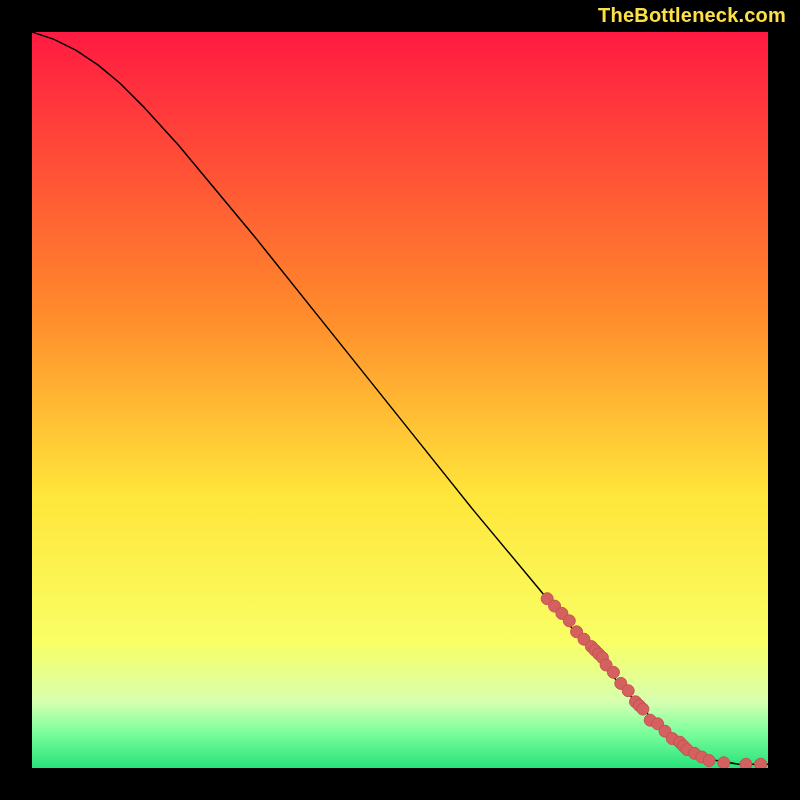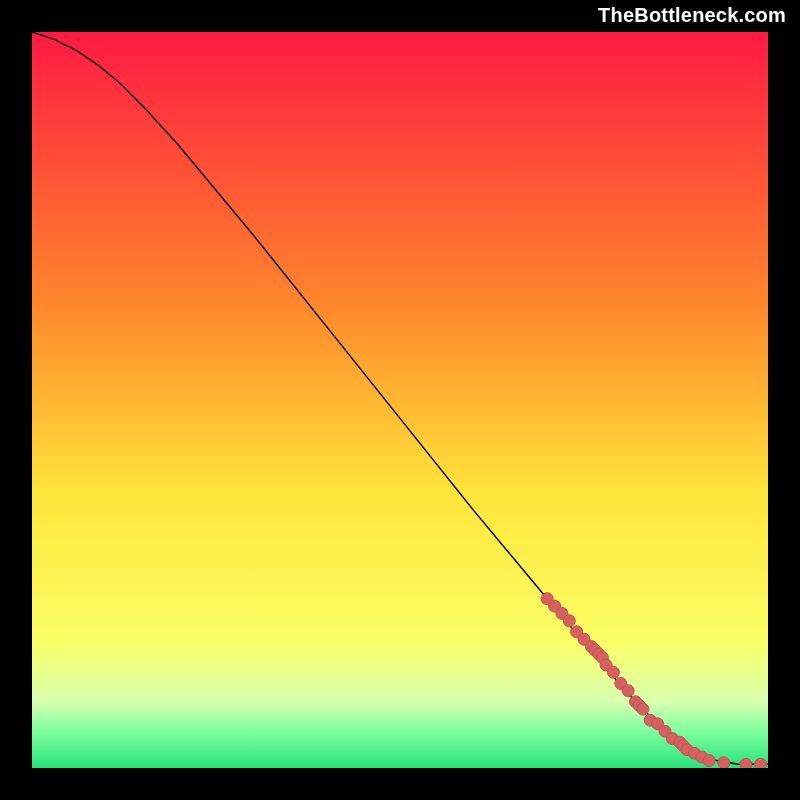--- a/index.html
+++ b/index.html
@@ -13,21 +13,21 @@
   }
   .stage {
     position: relative;
     width: 800px;
     height: 800px;
   }
   .watermark {
     position: absolute;
     top: 4px;
     right: 14px;
-    color: #ffffff;
+    color: #fde047;
     font-size: 20px;
     font-weight: 600;
     letter-spacing: 0.2px;
     user-select: none;
   }
   .plot-outer {
     position: absolute;
     left: 32px;
     top: 32px;
     width: 736px;

